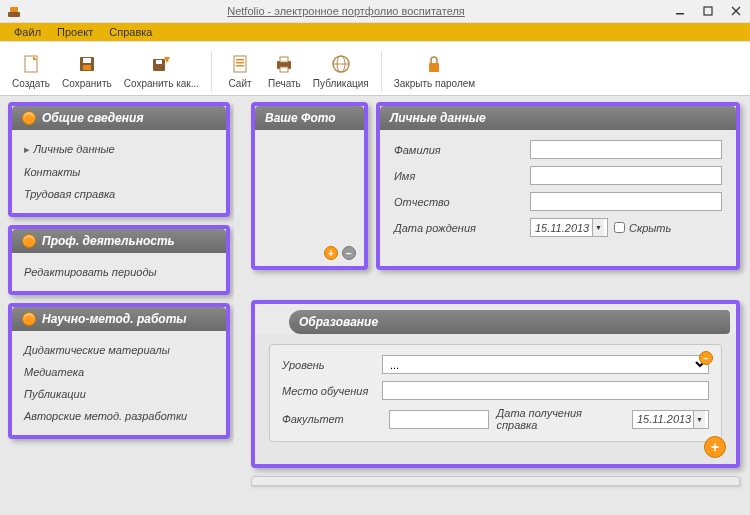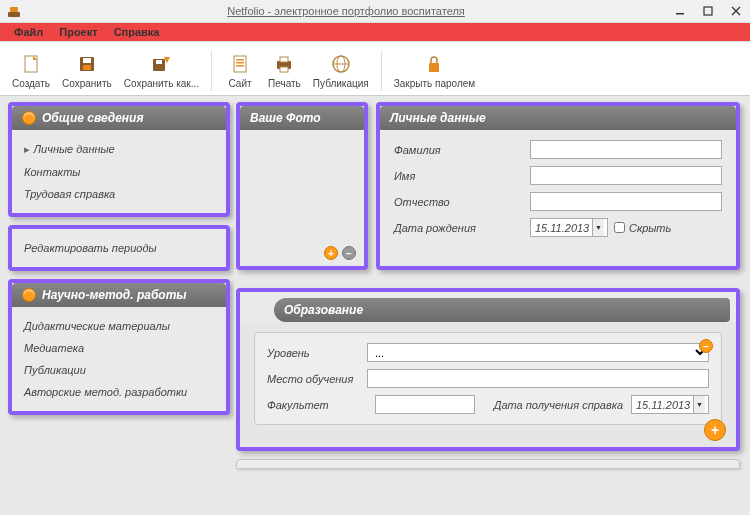--- a/index.html
+++ b/index.html
@@ -3,32 +3,32 @@
 <meta charset="utf-8">
 <style>
   * { box-sizing: border-box; margin: 0; padding: 0; font-family: Tahoma, Arial, sans-serif; }
   html, body { width: 750px; height: 515px; overflow: hidden; background: #e8e8e8; }
   .titlebar { height: 22px; background: #f0f0f0; display: flex; align-items: center; font-size: 11px; color: #555; }
   .titlebar .icon { width: 16px; height: 16px; margin: 0 4px 0 6px; display:inline-block; }
   .titlebar .title { flex:1; text-align:center; color:#666;text-decoration:underline; }
   .winbtns { display:flex; }
   .winbtn { width:28px; height:20px; display:flex; align-items:center; justify-content:center; color:#444; }
 
-  .menubar { height: 20px; background:#ef4444; border-top:1px solid #ddd; border-bottom:1px solid #ddd; display:flex; align-items:center; font-size:11px; color:#333; padding-left:6px;font-weight:bold; }
+  .menubar { height: 20px; background:#eab308; border-top:1px solid #ddd; border-bottom:1px solid #ddd; display:flex; align-items:center; font-size:11px; color:#333; padding-left:6px; }
   .menubar .menuitem { padding:2px 8px; cursor:default; }
 
   .toolbar { height: 54px; background:#fff; display:flex; align-items:flex-end; padding:4px 6px; border-bottom:1px solid #ccc; font-size:10px; color:#444; }
   .tgroup { display:flex; align-items:flex-end; }
   .tbtn { display:flex; flex-direction:column; align-items:center; justify-content:flex-end; padding:2px 6px; cursor:default; min-width:44px; }
   .tbtn .ic { width:24px; height:24px; margin-bottom:2px; display:flex; align-items:center; justify-content:center; }
   .tsep { width:1px; height:40px; background:#ddd; margin:0 6px; }
 
   .workspace { position:absolute; top:96px; left:0; right:0; bottom:0; background:#e8e8e8; display:flex; }
   .sidebar { width:234px; padding:6px 4px 6px 8px; overflow:hidden; }
-  .main { flex:1; padding:6px 10px 6px 2px; overflow:hidden; }
+  .main { flex:1; padding:6px 10px 6px 17px; overflow:hidden; }
 
   .panel { background:#eaeaea; border:4px solid #8b5cf6; border-radius:4px; margin-bottom:8px; box-shadow: 3px 3px 5px rgba(0,0,0,.25); }
   .panel-header { background: linear-gradient(#888, #6a6a6a); color:#fff; font-size:12px; font-style:italic; font-weight:bold; padding:5px 10px; border-radius:4px 4px 0 0; display:flex; align-items:center; }
   .panel-header.accent::before { content:""; width:12px; height:12px; border-radius:50%; background:#ff9a1a; border:1px solid #cc7a00; margin-right:6px; display:inline-block; box-shadow: inset 0 2px 2px rgba(255,255,255,.5); }
   .panel-body { padding:8px 10px; font-size:11px; color:#444; font-style:italic; }
   .panel-body .navitem { padding:5px 2px; cursor:default; }
   .panel-body .navitem.active::before { content:"\25B8"; font-style:normal; margin-right:4px; color:#666; }
 
   .row { display:flex; gap:8px; }
   .photo-panel { width:184px; }
@@ -43,21 +43,21 @@
   .form-body { padding:10px 14px; font-size:11px; color:#444; font-style:italic; }
   .form-row { display:flex; align-items:center; margin-bottom:7px;gap:28px; }
   .form-row label { width:108px; }
   .form-row input[type=text], .form-row select { flex:1; height:19px; border:1px solid #aaa; background:#fff; font-size:11px; padding:1px 3px; }
   .date-wrap { display:flex; align-items:center; gap:6px; }
   .date-input { width:78px; height:19px; border:1px solid #aaa; background:#fff; font-size:11px; padding:1px 3px 1px 4px; display:flex; align-items:center; }
   .date-input .dd { width:12px; height:17px; border-left:1px solid #aaa; margin-left:auto; display:flex; align-items:center; justify-content:center; font-size:7px; color:#333; background:#eee; }
   .chk { display:flex; align-items:center; gap:4px; font-size:11px; }
   .chk input { width:11px; height:11px; }
 
-  .edu-panel { margin-top:10px; }
+  .edu-panel { margin-top:22px; }
   .edu-body { padding:10px 14px 22px 14px; background:#e6e6e6; position:relative; }
   .edu-inner { border:1px solid #c7c7c7; background:#eee; border-radius:4px; padding:10px 12px; position:relative; }
   .edu-inner .rm { position:absolute; top:6px; right:8px; }
   .edu-row { display:flex; align-items:center; margin-bottom:7px; font-size:11px; font-style:italic; color:#444; }
   .edu-row label { width:100px; }
   .edu-row input[type=text], .edu-row select { flex:1; height:19px; border:1px solid #aaa; background:#fff; font-size:11px; padding:1px 3px; }
   .edu-row2 { display:flex; align-items:center; font-size:11px; font-style:italic; color:#444; gap:8px; }
   .edu-row2 label:first-child { width:100px; }
   .edu-row2 input.fac { width:100px; height:19px; border:1px solid #aaa; background:#fff; font-size:11px; padding:1px 3px; }
   .edu-row2 .dlabel { margin-left:auto; }
@@ -195,20 +195,23 @@
           <span>Общие сведения</span>
         </div>
       <div class="panel-body">
         <div class="navitem active">Личные данные</div>
         <div class="navitem">Контакты</div>
         <div class="navitem">Трудовая справка</div>
       </div>
     </div>
 
     <div class="panel">
+      <div class="panel-header accent">
+          <span>Проф. деятельность</span>
+        </div>
       <div class="panel-body">
         <div class="navitem">Редактировать периоды</div>
       </div>
     </div>
 
     <div class="panel">
       <div class="panel-header accent">
           <span>Научно-метод. работы</span>
         </div>
       <div class="panel-body">

